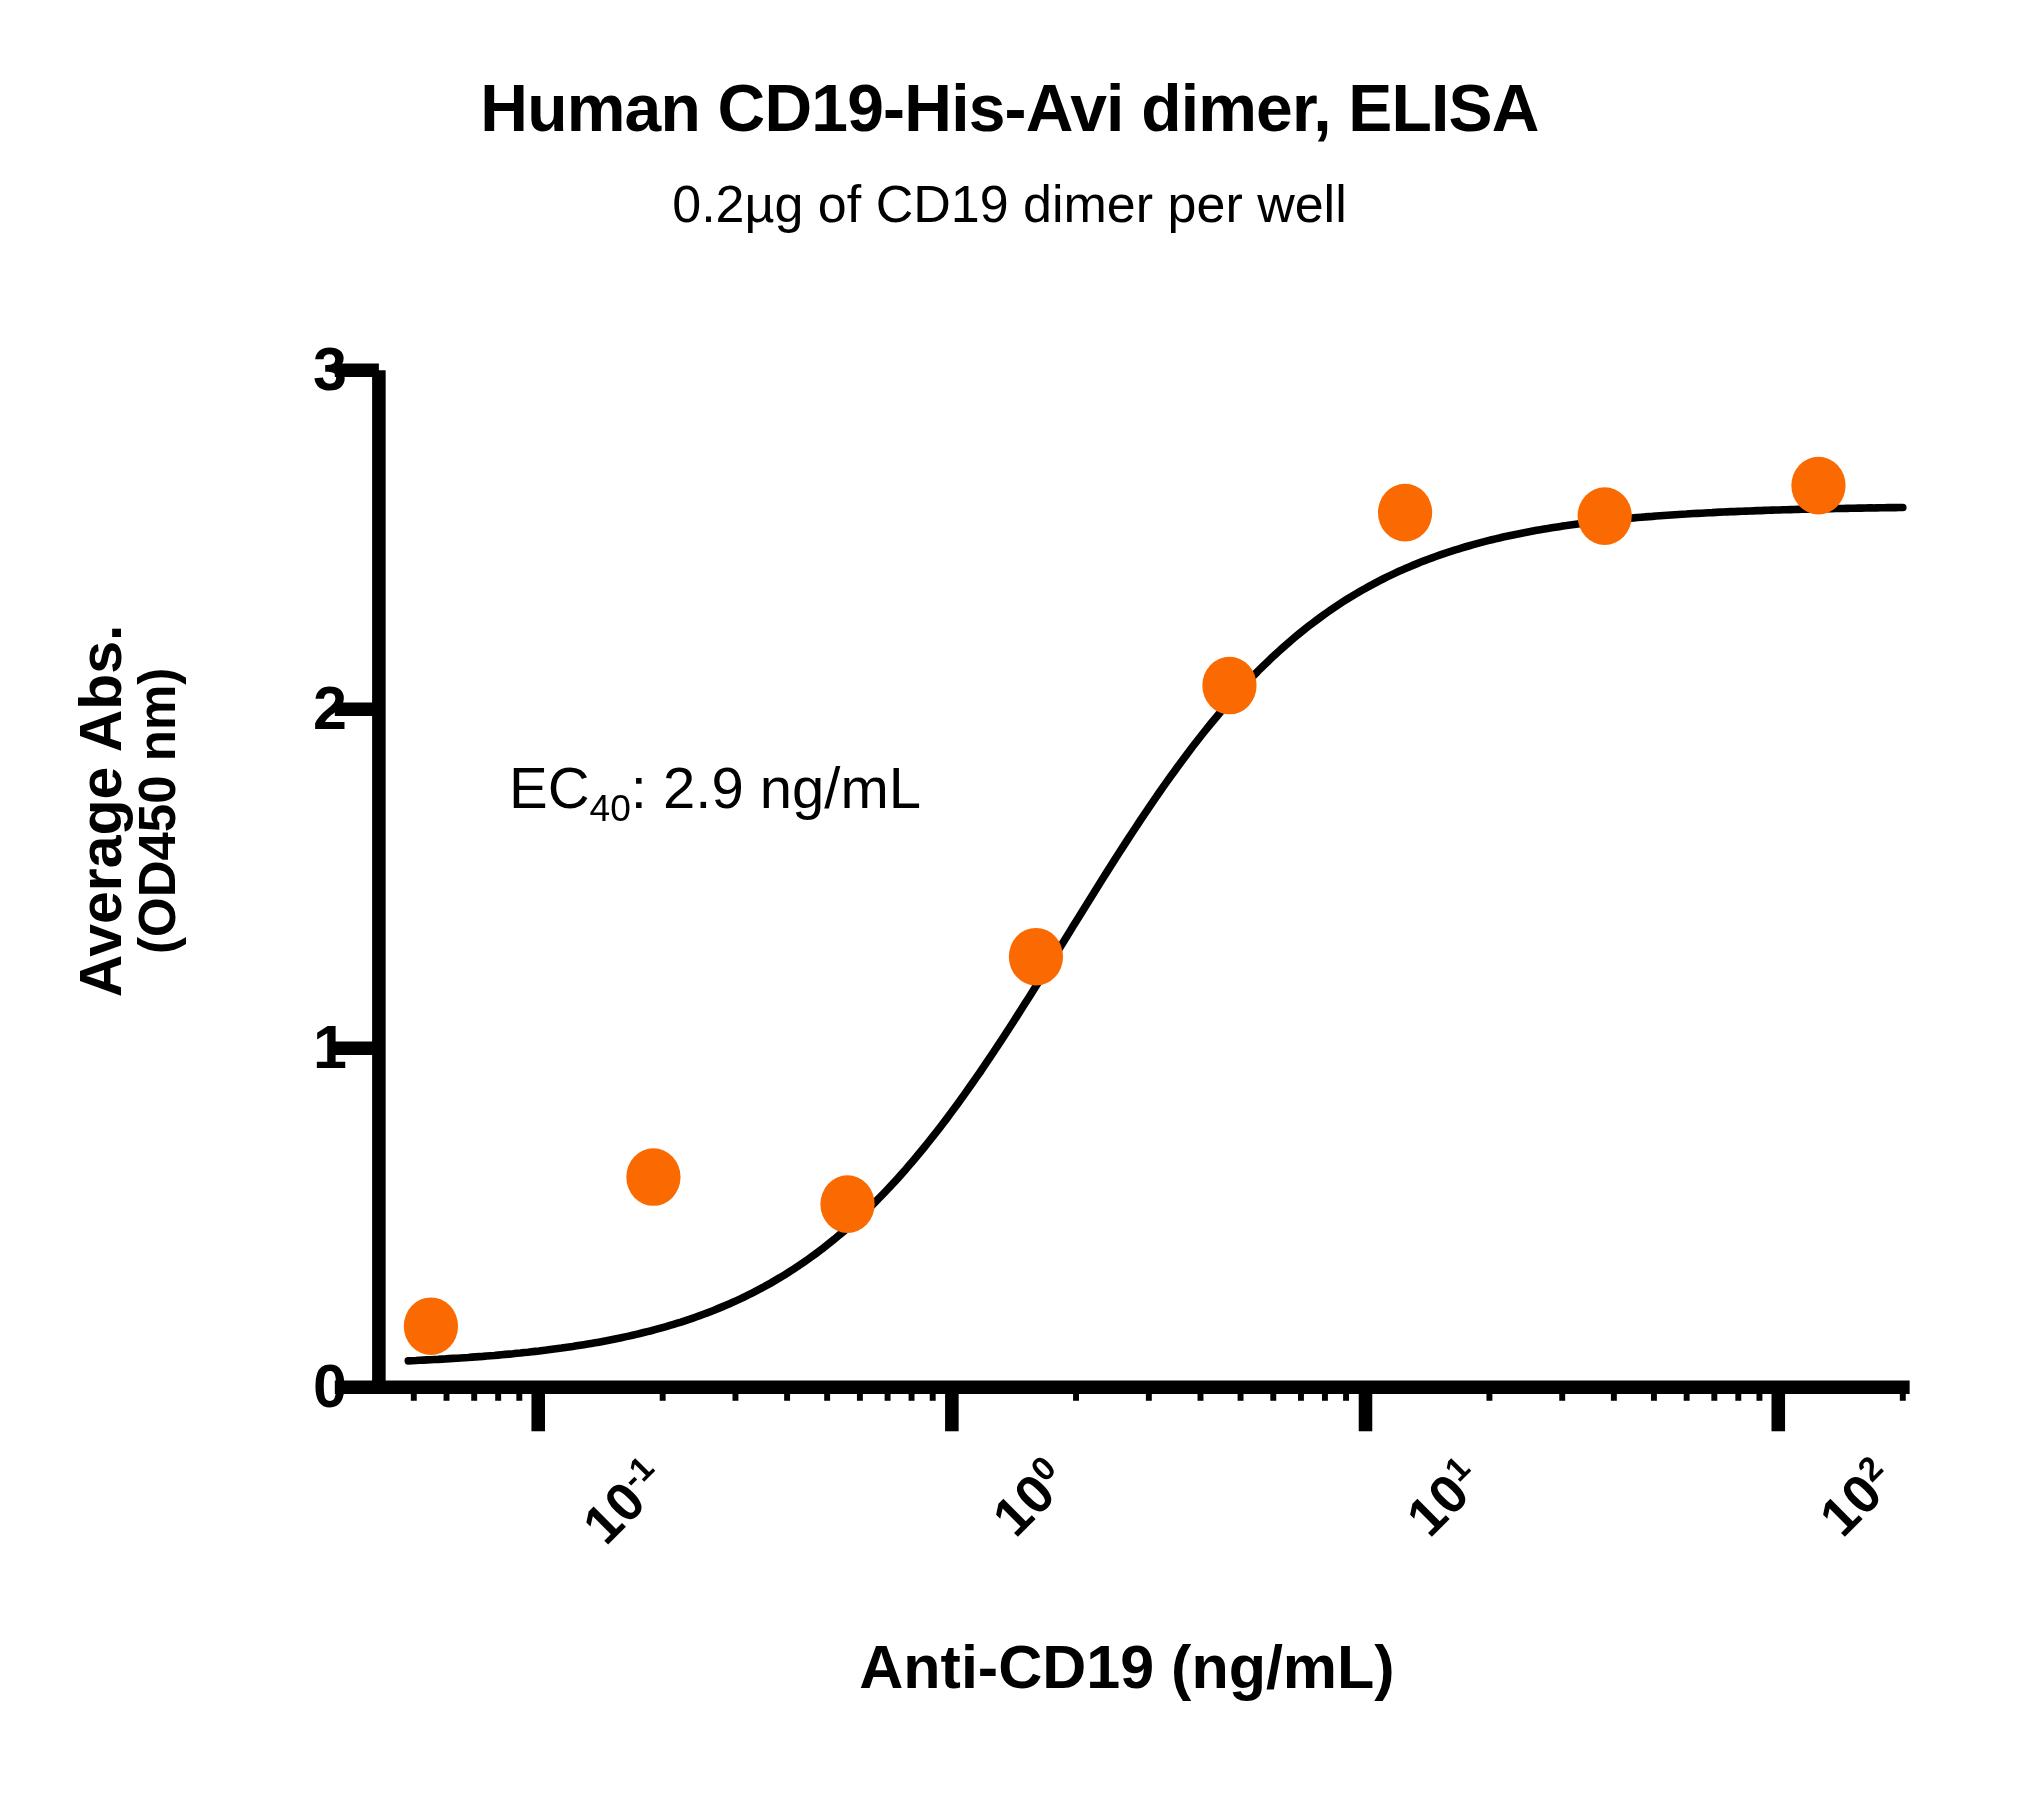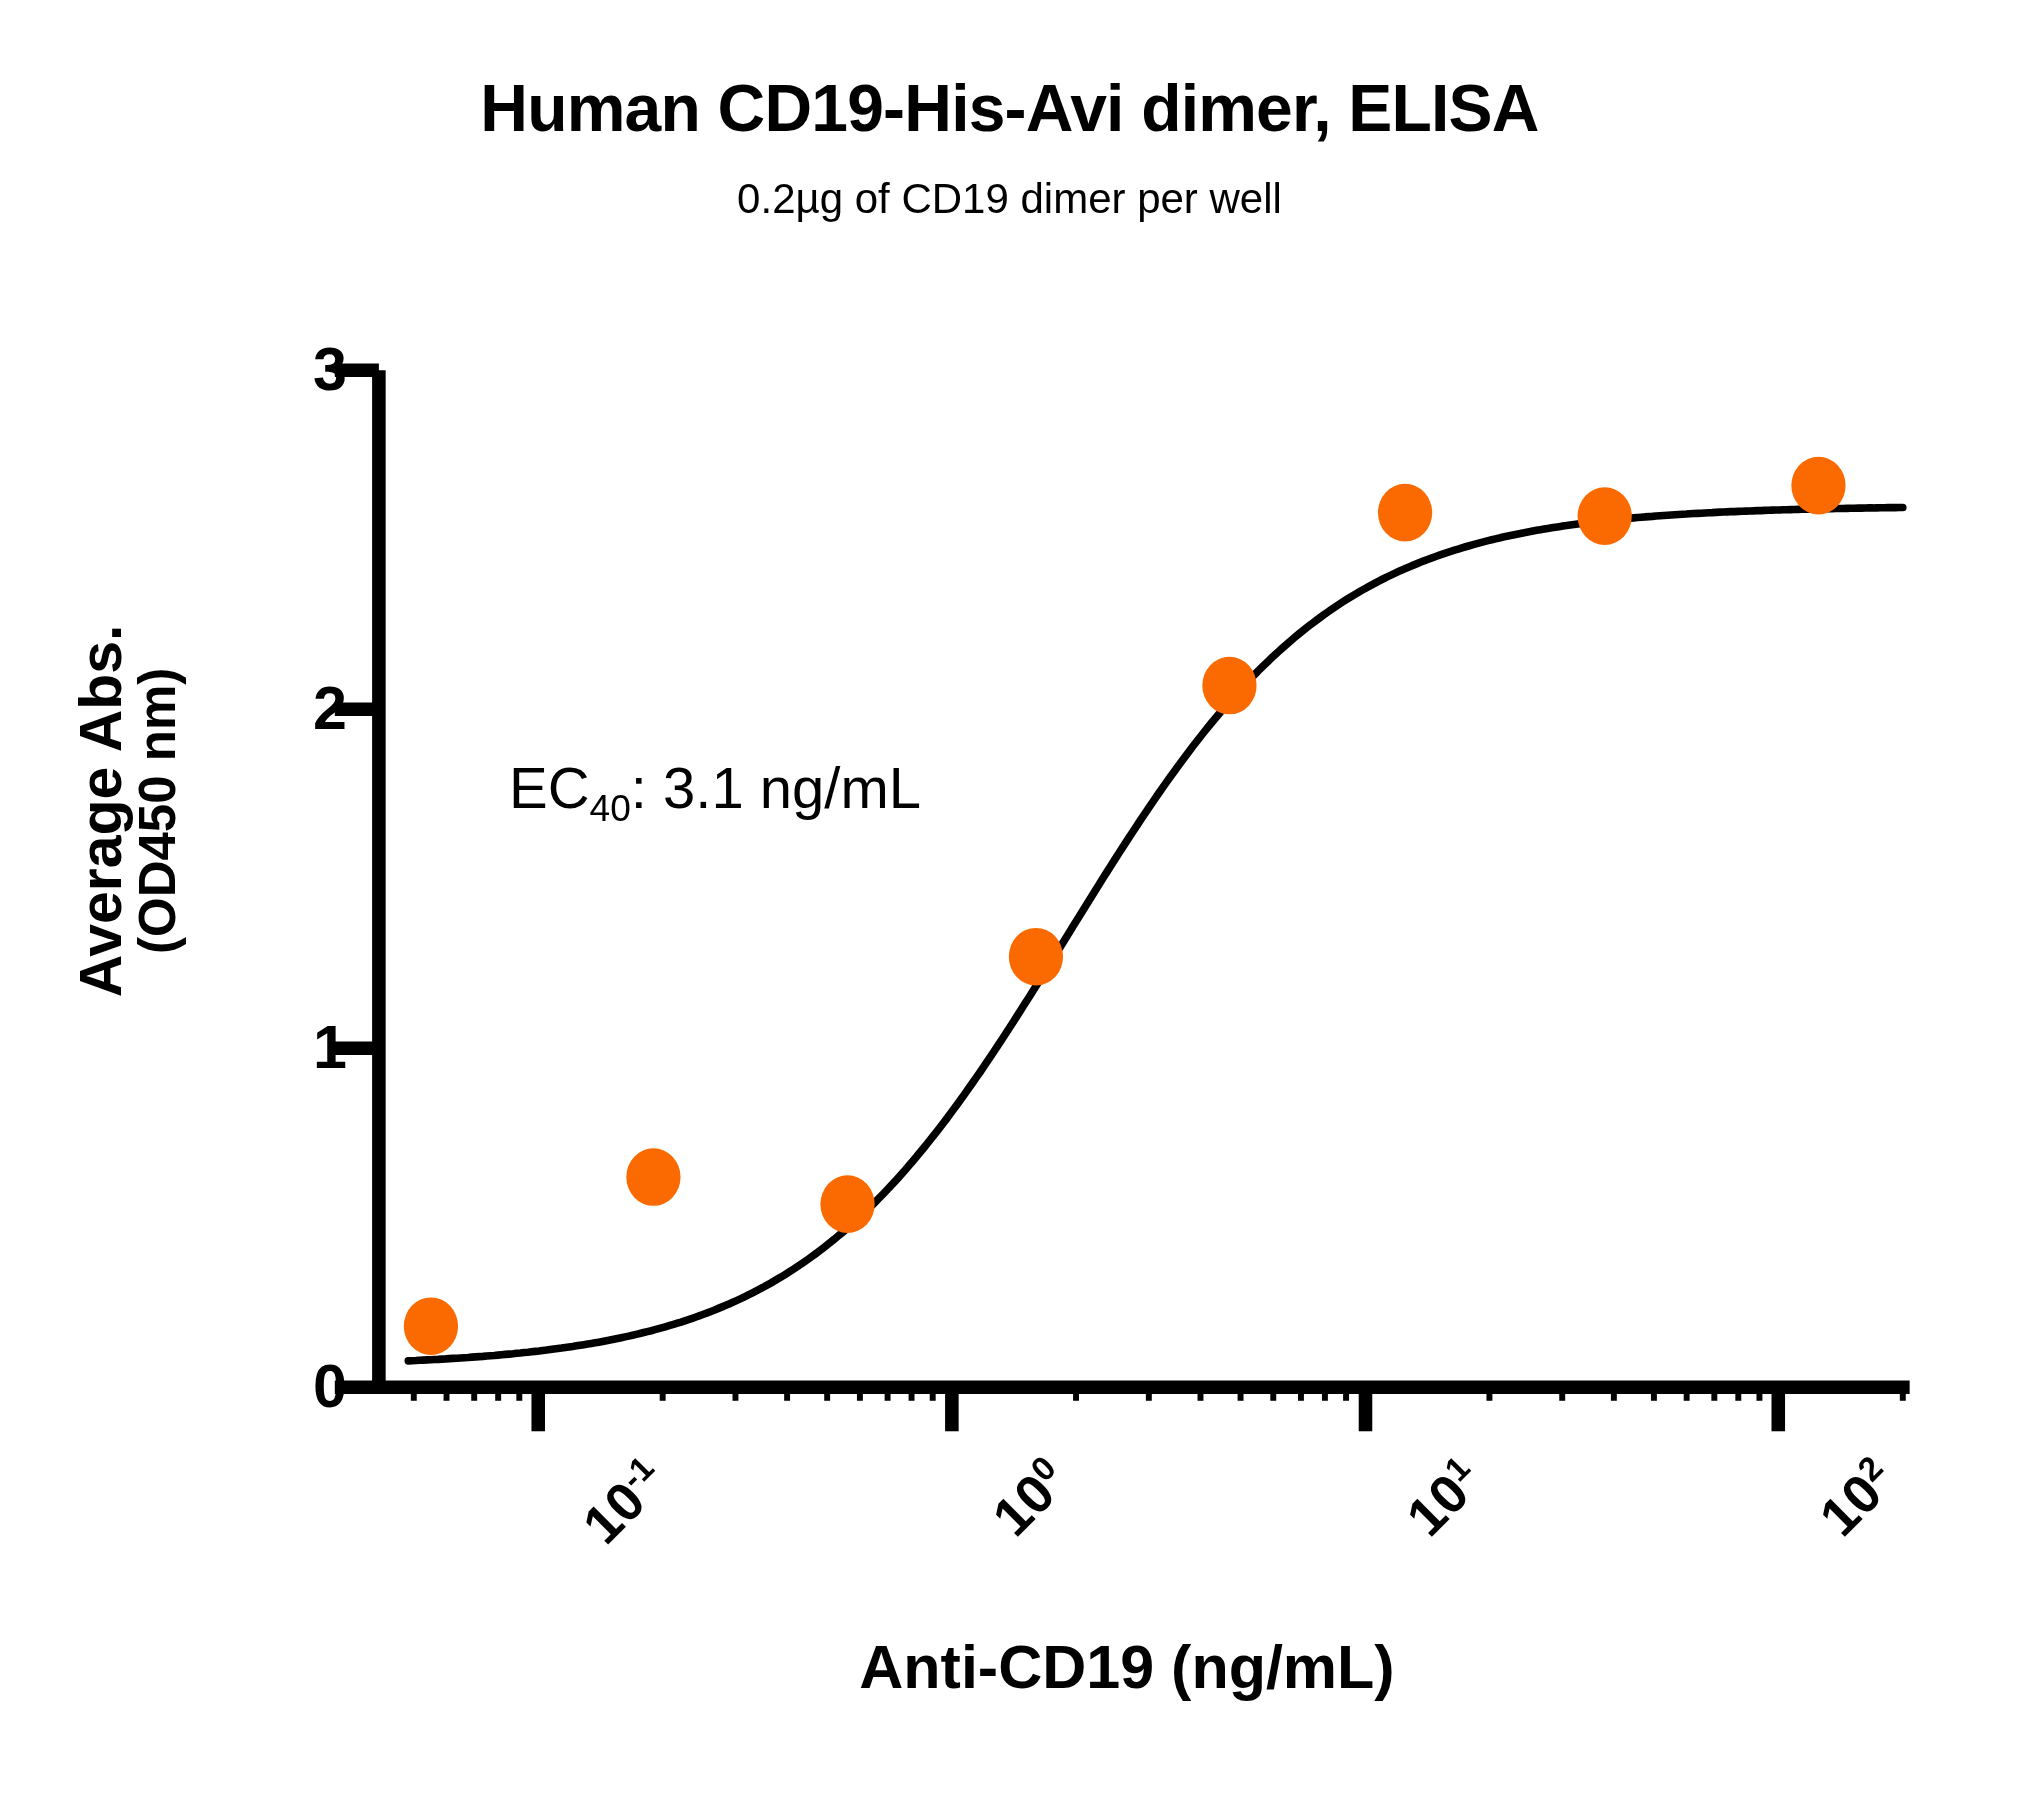--- a/index.html
+++ b/index.html
@@ -32,21 +32,21 @@
     letter-spacing: -0.8px;
     line-height: 1.0;
     white-space: nowrap;
   }
   .subtitle {
     position: absolute;
     left: 0;
     top: 178px;
     width: 2019px;
     text-align: center;
-    font-size: 42px;
+    font-size: 52px;
     font-weight: normal;
     line-height: 1.0;
     white-space: nowrap;
   }
   .ylabel {
     position: absolute;
     left: -254px;
     top: 754px;
     width: 763px;
     text-align: center;
@@ -140,21 +140,21 @@
   <div class="ytick-label" style="left:254px; top:1356px;">0</div>
   <div class="ytick-label" style="left:254px; top:1017px;">1</div>
   <div class="ytick-label" style="left:254px; top:678px;">2</div>
   <div class="ytick-label" style="left:254px; top:339px;">3</div>
 
   <div class="xtick-label" style="left:547px; top:1451px;"><span>10</span><sup>-1</sup></div>
   <div class="xtick-label" style="left:960px; top:1451px;"><span>10</span><sup>0</sup></div>
   <div class="xtick-label" style="left:1374px; top:1451px;"><span>10</span><sup>1</sup></div>
   <div class="xtick-label" style="left:1787px; top:1451px;"><span>10</span><sup>2</sup></div>
 
-  <div class="annot"><span>EC</span><sub>40</sub><span>: 3.1 ng/mL</span></div>
+  <div class="annot"><span>EC</span><sub>40</sub><span>: 2.9 ng/mL</span></div>
 
   <svg class="plot" viewBox="0 0 2382 2143" preserveAspectRatio="none">
     <g id="axes">
 
       <line id="y-axis" x1="447" y1="437" x2="447" y2="1637" stroke="#000" stroke-width="16"></line>
 
       <line id="x-axis" x1="439" y1="1637" x2="2253" y2="1637" stroke="#000" stroke-width="16"></line>
       <g id="y-major-ticks" stroke="#000" stroke-width="16">
         <line x1="395" y1="437" x2="447" y2="437"></line>
         <line x1="395" y1="837" x2="447" y2="837"></line>

